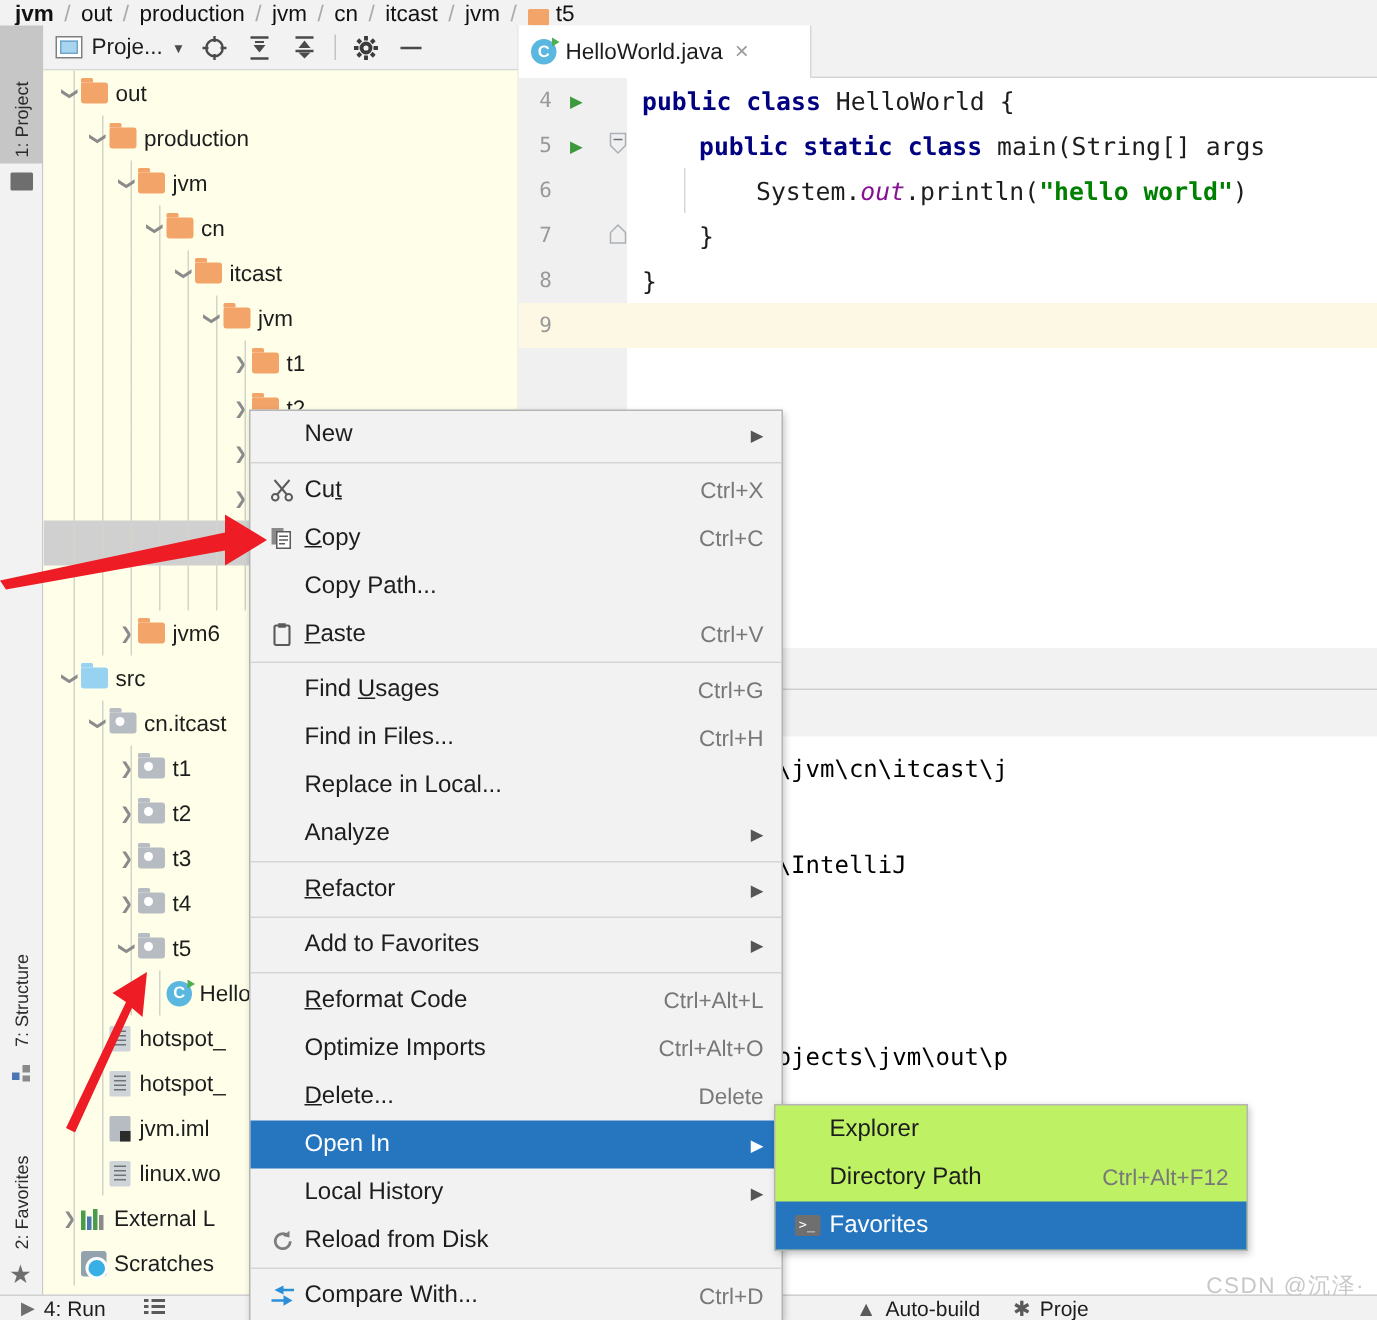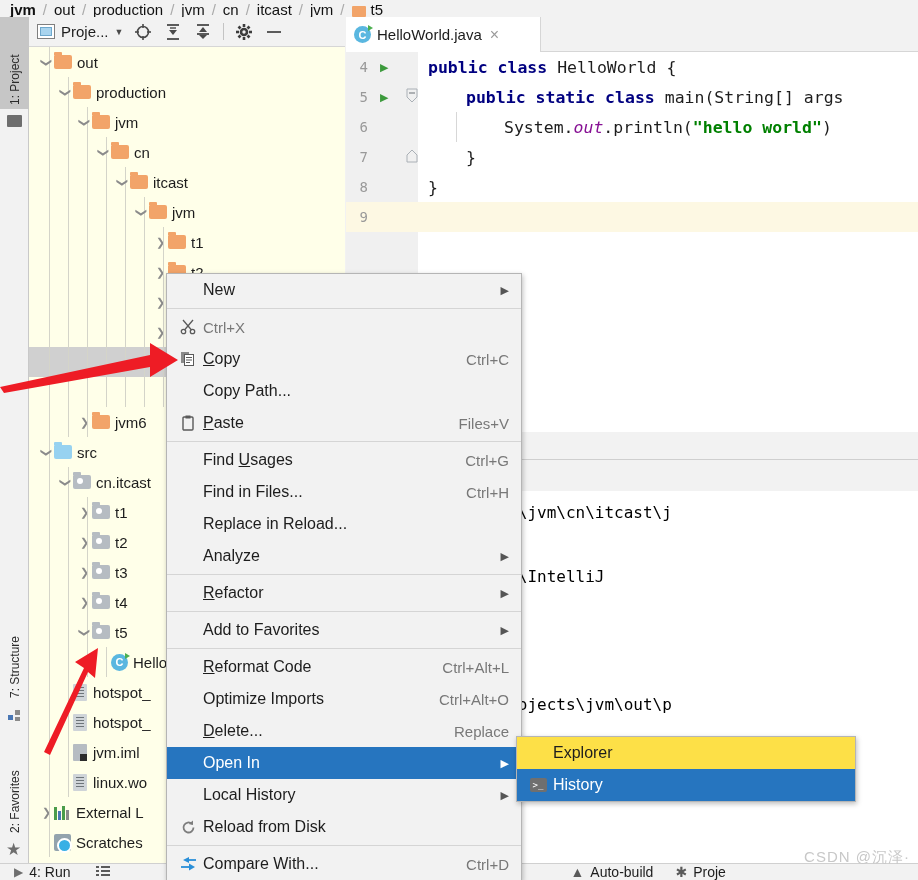--- a/index.html
+++ b/index.html
@@ -187,22 +187,22 @@
   .mi .txt { flex:1 1 auto; }
   .mi .acc { color:#787878; font-size:15px; padding-right:12px; }
   .mi .sub { color:#555; font-size:11px; padding-right:12px; }
   .mi.hl { background:#2675bf; color:#fff; }
   .mi.hl .sub { color:#fff; }
   .msep { height:1px; background:#d5d5d5; margin: 2px 0; }
   .u { text-decoration: underline; }
 
   
   #submenu {
-    position:absolute; left:516px; top:736px; width:340px;
-    background:#fde047; border:1px solid #b5b5b5; box-shadow: 1px 2px 5px rgba(0,0,0,.25);
+    position:absolute; left:516px; top:736px; width:316px;
+    background:#bef264; border:1px solid #b5b5b5; box-shadow: 1px 2px 5px rgba(0,0,0,.25);
     z-index: 50;
   }
   #submenu .mi .ico { width:30px; flex:0 0 30px; }
   .termico { width:17px;height:14px;background:#6f6f6f;border-radius:2px;display:flex;align-items:center;justify-content:center;color:#fff;font-size:9px;font-family:"DejaVu Sans Mono",monospace; }
 
   
   #statusbar {
     position:absolute; left:0; top:863px; width:918px; height:17px;
     background:#f2f2f2; border-top:1px solid #d0d0d0; display:flex; align-items:center;
     overflow:hidden;
@@ -663,20 +663,21 @@
     <div class="msep"></div>
     <div class="mi">
       <span class="ico">
         <svg width="16" height="16" viewBox="0 0 16 16">
           <circle cx="3.5" cy="12.5" r="2.2" fill="none" stroke="#5a5a5a" stroke-width="1.3"></circle>
           <circle cx="12.5" cy="12.5" r="2.2" fill="none" stroke="#5a5a5a" stroke-width="1.3"></circle>
           <line x1="4.5" y1="11" x2="13" y2="1" stroke="#5a5a5a" stroke-width="1.3"></line>
           <line x1="11.5" y1="11" x2="3" y2="1" stroke="#5a5a5a" stroke-width="1.3"></line>
         </svg>
       </span>
+      <span class="txt">Cu<span class="u">t</span></span>
       <span class="acc">Ctrl+X</span>
     </div>
     <div class="mi">
       <span class="ico">
         <svg width="16" height="16" viewBox="0 0 16 16">
           <rect x="1" y="1" width="8" height="11" fill="#8a8a8a"></rect>
           <rect x="4.5" y="3.5" width="9" height="11" fill="#fff" stroke="#5a5a5a"></rect>
           <g stroke="#5a5a5a">
             <line x1="6" y1="6.5" x2="12" y2="6.5"></line>
             <line x1="6" y1="9" x2="12" y2="9"></line>
@@ -692,36 +693,36 @@
       <span class="txt">Copy Path...</span>
     </div>
     <div class="mi">
       <span class="ico">
         <svg width="16" height="16" viewBox="0 0 16 16">
           <rect x="3" y="2" width="10" height="13" rx="1" fill="none" stroke="#5a5a5a" stroke-width="1.4"></rect>
           <rect x="5.5" y="0.5" width="5" height="3" fill="#5a5a5a"></rect>
         </svg>
       </span>
       <span class="txt"><span class="u">P</span>aste</span>
-      <span class="acc">Files+V</span>
+      <span class="acc">Ctrl+V</span>
     </div>
     <div class="msep"></div>
     <div class="mi">
       <span class="ico"></span>
       <span class="txt">Find <span class="u">U</span>sages</span>
       <span class="acc">Ctrl+G</span>
     </div>
     <div class="mi">
       <span class="ico"></span>
       <span class="txt">Find in Files...</span>
       <span class="acc">Ctrl+H</span>
     </div>
     <div class="mi">
       <span class="ico"></span>
-      <span class="txt">Replace in Reload...</span>
+      <span class="txt">Replace in Local...</span>
     </div>
     <div class="mi">
       <span class="ico"></span>
       <span class="txt">Analyze</span>
       <span class="sub">▶</span>
     </div>
     <div class="msep"></div>
     <div class="mi">
       <span class="ico"></span>
       <span class="txt"><span class="u">R</span>efactor</span>
@@ -740,21 +741,21 @@
       <span class="acc">Ctrl+Alt+L</span>
     </div>
     <div class="mi">
       <span class="ico"></span>
       <span class="txt">Optimize Imports</span>
       <span class="acc">Ctrl+Alt+O</span>
     </div>
     <div class="mi">
       <span class="ico"></span>
       <span class="txt"><span class="u">D</span>elete...</span>
-      <span class="acc">Replace</span>
+      <span class="acc">Delete</span>
     </div>
     <div class="mi hl">
       <span class="ico"></span>
       <span class="txt">Open In</span>
       <span class="sub">▶</span>
     </div>
     <div class="mi">
       <span class="ico"></span>
       <span class="txt">Local History</span>
       <span class="sub">▶</span>
@@ -781,25 +782,30 @@
       <span class="txt">Compare With...</span>
       <span class="acc">Ctrl+D</span>
     </div>
   </div>
 
 <div id="submenu">
     <div class="mi">
       <span class="ico"></span>
       <span class="txt">Explorer</span>
     </div>
+    <div class="mi">
+      <span class="ico"></span>
+      <span class="txt">Directory Path</span>
+      <span class="acc">Ctrl+Alt+F12</span>
+    </div>
     <div class="mi hl">
       <span class="ico">
         <span class="termico">&gt;_</span>
       </span>
-      <span class="txt">History</span>
+      <span class="txt">Favorites</span>
     </div>
   </div>
 
 <svg class="redarrow" style="left:0px; top:335px;" width="180" height="60">
   <polygon points="0,52 150,20 150,8 178,25 150,42 150,32 4,58" fill="#ee1c25"></polygon>
 </svg>
 <svg class="redarrow" style="left:44px; top:640px;" width="60" height="115">
   <polygon points="0,112 40,28 31,22 54,8 51,38 44,32 6,115" fill="#ee1c25"></polygon>
 </svg>
 

